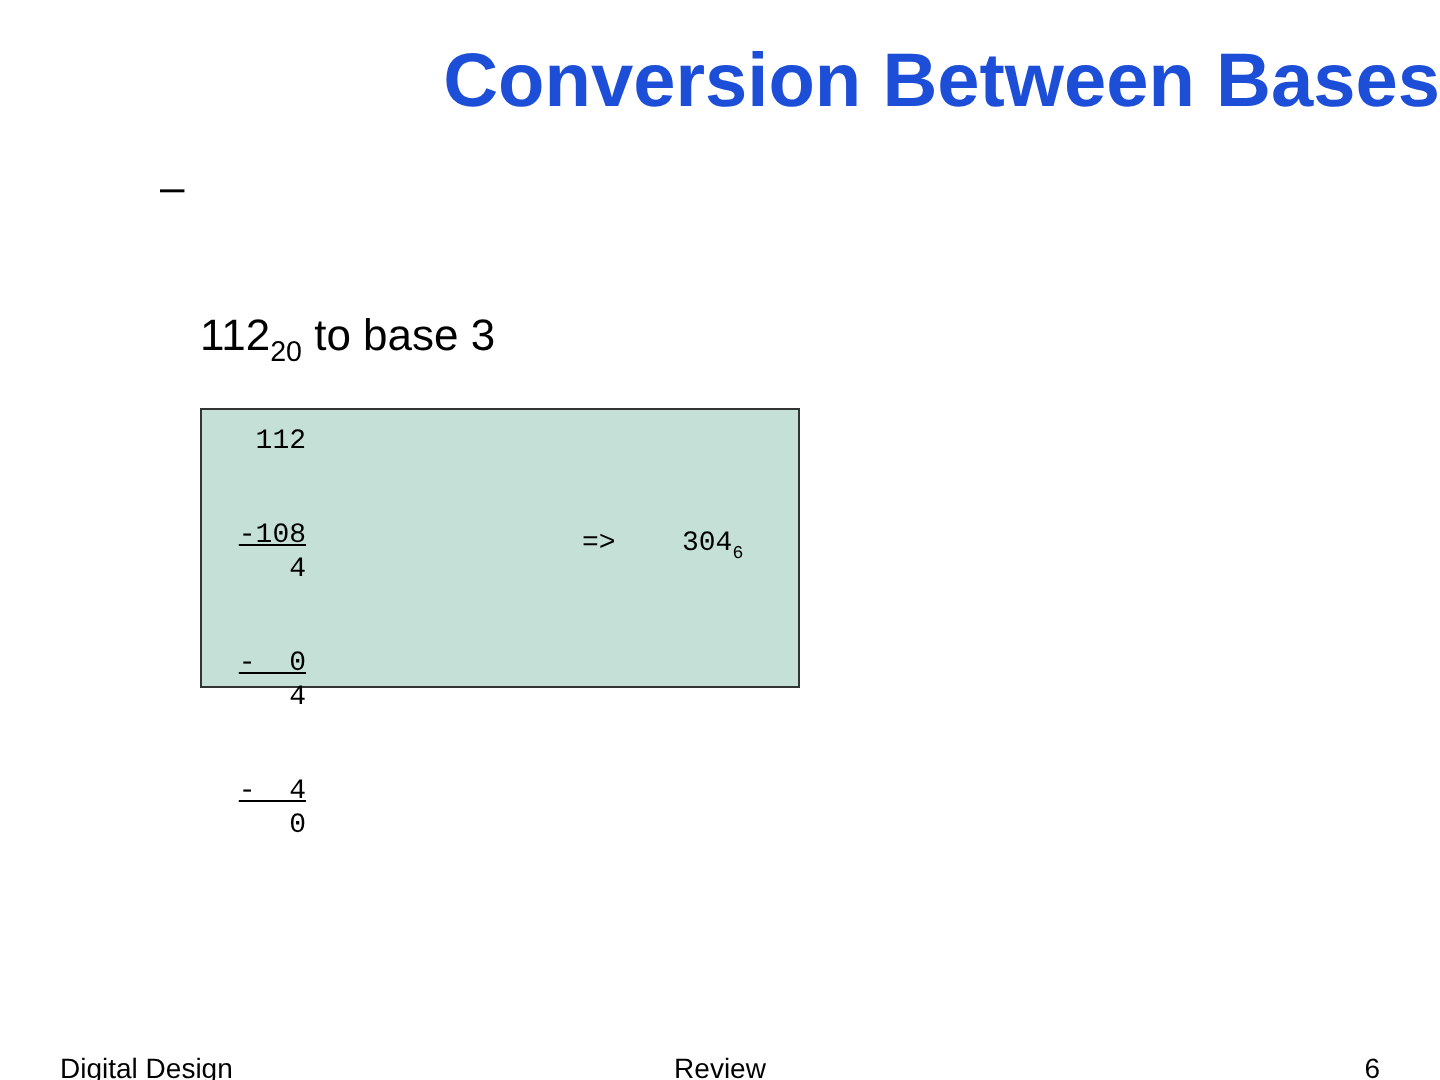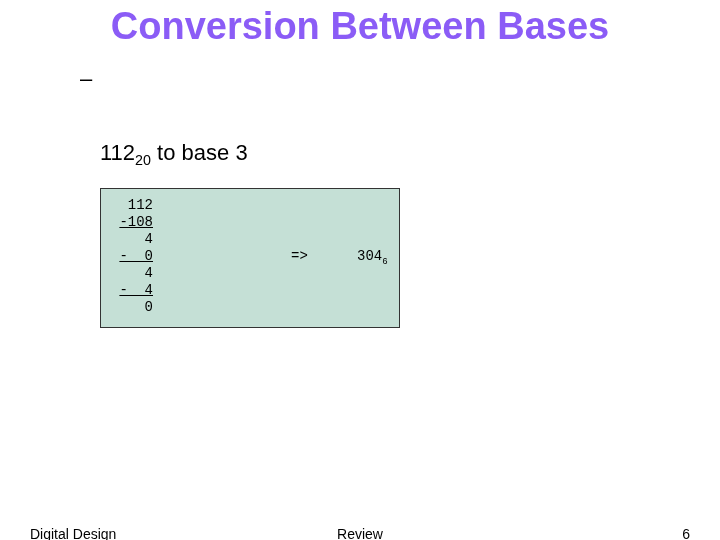--- a/index.html
+++ b/index.html
@@ -6,23 +6,23 @@
   body {
     width: 720px;
     height: 540px;
     background: #ffffff;
     font-family: "Comic Sans MS", cursive, sans-serif;
     position: relative;
     overflow: hidden;
   }
   .title {
     font-size: 38px;
-    text-align: center;
-    padding-top: 5px;
-    color: #8b5cf6;
+    text-align: right;
+    padding-top: 20px;
+    color: #1d4ed8;
   }
   .bullet-row {
     display: flex;
     align-items: flex-start;
     margin-top: 18px;
     margin-left: 80px;
     font-size: 22px;
     color: #000;
   }
   .dash {
@@ -50,39 +50,39 @@
   }
   .nums {
     position: absolute;
     top: 8px;
     left: 12px;
     line-height: 17px;
     text-align: right;
     width: 40px;
   }
   .nums div { white-space: pre; }
-  .underline { text-decoration: underline; }
+  .underline { text-decoration: underline; margin-top: 30px; }
   .annots {
     position: absolute;
     left: 110px;
     top: 8px;
     line-height: 17px;
   }
   .annots div { height: 17px; }
   .sup { font-size: 0.7em; vertical-align: super; }
   .arrow {
     position: absolute;
     left: 190px;
     top: 59px;
     font-family: "Courier New", monospace;
     font-size: 14px;
   }
   .result {
     position: absolute;
-    left: 256px;
+    left: 240px;
     top: 59px;
     font-family: "Courier New", monospace;
     font-size: 14px;
   }
   .footer {
     position: absolute;
     bottom: 14px;
     left: 0;
     width: 100%;
     font-family: Arial, sans-serif;

